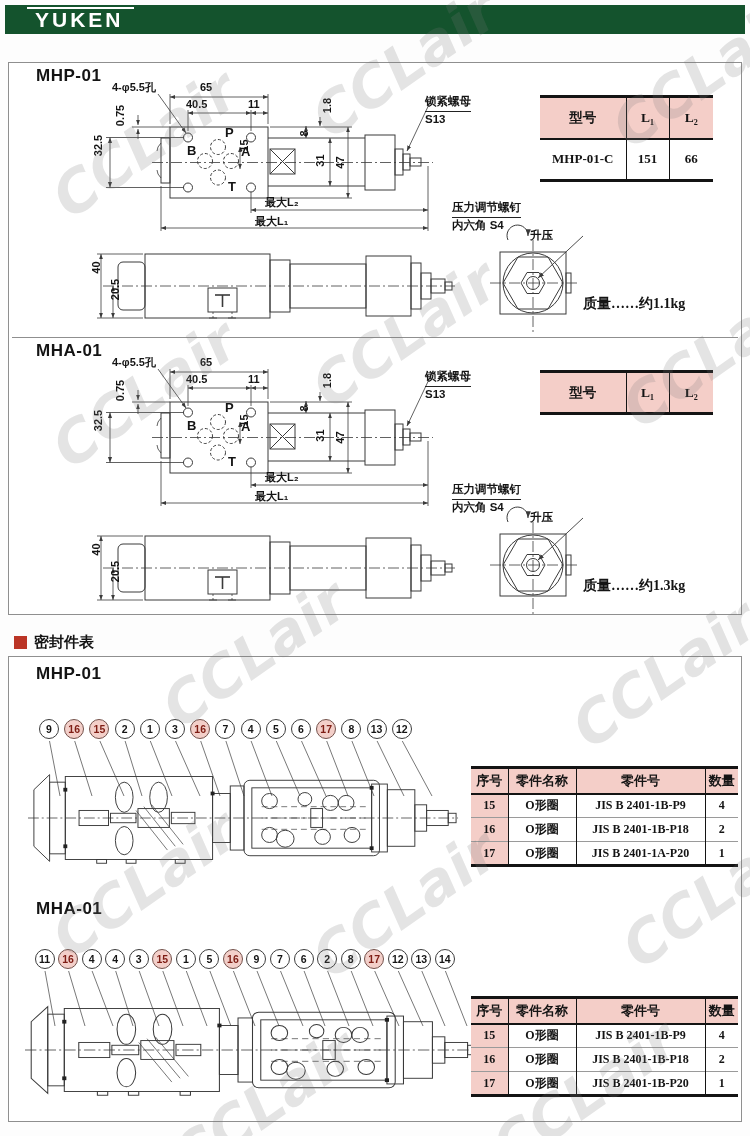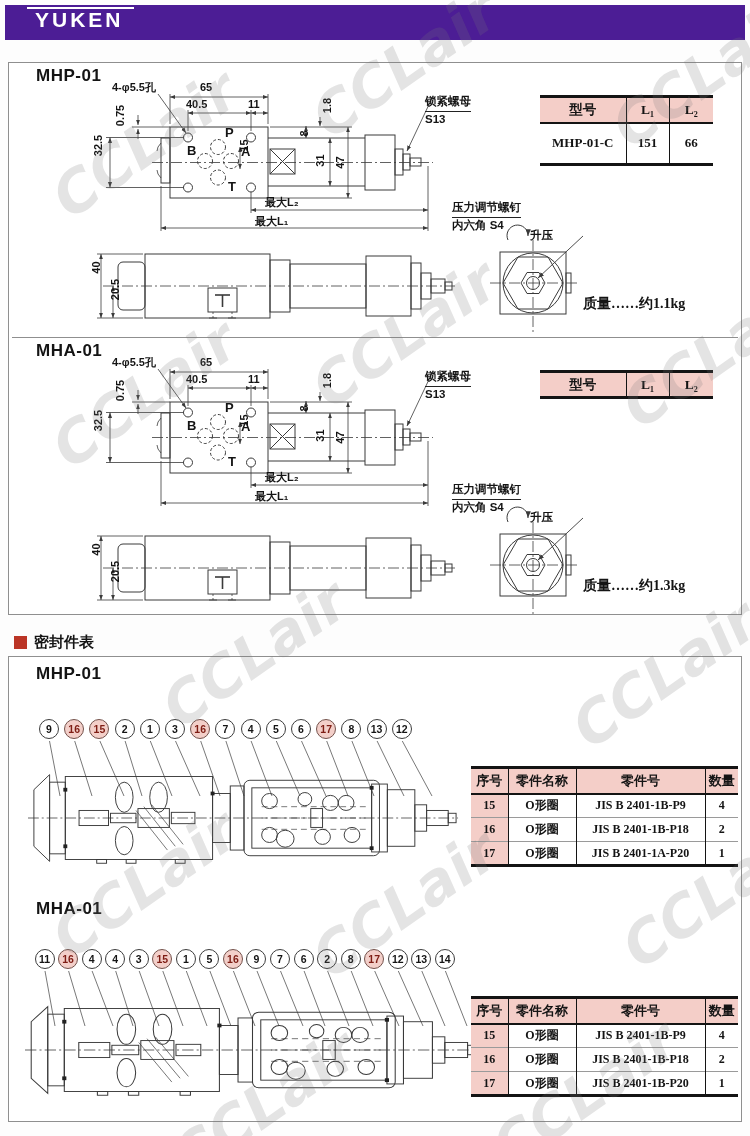--- a/index.html
+++ b/index.html
@@ -1,40 +1,40 @@
 <!DOCTYPE html>
 <html><head>
 <meta charset="utf-8">
 <style>
 *{margin:0;padding:0;box-sizing:border-box}
 html,body{background:#e8e8e8}
 .page{position:relative;width:750px;height:1136px;margin:0 auto;background:#fdfdfd;overflow:hidden;
   font-family:"Liberation Sans",sans-serif;color:#141414}
 .wm{position:absolute;font-family:"DejaVu Sans",sans-serif;font-style:italic;font-weight:bold;
   font-size:58px;color:rgba(120,120,120,.20);transform:rotate(-35deg);white-space:nowrap;pointer-events:none;z-index:5}
-.banner{position:absolute;left:5px;top:5px;width:740px;height:35px;background:#4c1d95;z-index:2}
+.banner{position:absolute;left:5px;top:5px;width:740px;height:29px;background:#14532d;z-index:2}
 .logo{position:absolute;left:30px;top:3px;font-weight:bold;font-size:21px;letter-spacing:3px;color:#fff;
   font-family:"Liberation Sans",sans-serif}
 .logo::after{content:"";position:absolute;left:-8px;top:-1px;right:-10px;height:2px;background:#fff}
 .box{position:absolute;left:8px;width:734px;border:1px solid #8f8f8f;background:#fff;z-index:1}
 .box1{top:62px;height:553px}
 .box2{top:656px;height:466px}
 .divider{position:absolute;left:12px;top:337px;width:726px;height:0;border-top:1px solid #8f8f8f;z-index:2}
 .sec-title{position:absolute;font-size:17px;font-weight:bold;z-index:4;letter-spacing:.5px}
 .art{position:absolute;z-index:3}
 .dim{position:absolute;display:inline-block;font-size:11px;font-weight:bold;line-height:1;white-space:nowrap;z-index:4}
 .dim.v{transform:rotate(-90deg);transform-origin:center}
 .port{position:absolute;font-size:13px;font-weight:bold;line-height:1;z-index:4}
 .ann{position:absolute;font-size:11.5px;font-weight:bold;line-height:1.35;white-space:nowrap;z-index:4}
 .ann .ul{border-bottom:1.2px solid #222;padding-bottom:1px;display:inline-block}
 .weight{position:absolute;font-family:"Liberation Serif",serif;font-size:14px;font-weight:bold;z-index:4}
 table{position:absolute;border-collapse:collapse;text-align:center;z-index:4;
   font-family:"Liberation Serif",serif;font-weight:bold;background:#fff}
 .spec-table{border-top:3px solid #141414;border-bottom:3px solid #141414}
-.spec-table th{background:#f4cec8;border-bottom:2.5px solid #141414;height:26px;font-size:13.5px}
+.spec-table th{background:#f4cec8;border-bottom:2.5px solid #141414;height:42px;font-size:13.5px}
 .spec-table td{height:42px;font-size:13px;border-top:1px solid #9a9a9a}
 .spec-table th+th,.spec-table td+td{border-left:1.5px solid #141414}
 .seal-table{border-top:3px solid #141414;border-bottom:3px solid #141414}
 .seal-table th{background:#f4cec8;border-bottom:2.5px solid #141414;height:26px;font-size:13px}
 .seal-table td{height:24px;font-size:12px;border-top:1px solid #9a9a9a}
 .seal-table td:first-child{background:#f4cec8}
 .seal-table th+th,.seal-table td+td{border-left:1.5px solid #141414}
 .seal-head{position:absolute;left:14px;top:633px;display:flex;align-items:center;gap:7px;z-index:4}
 .seal-sq{width:13px;height:13px;background:#bb3526}
 .seal-head span.t{font-size:15px;font-weight:bold}

